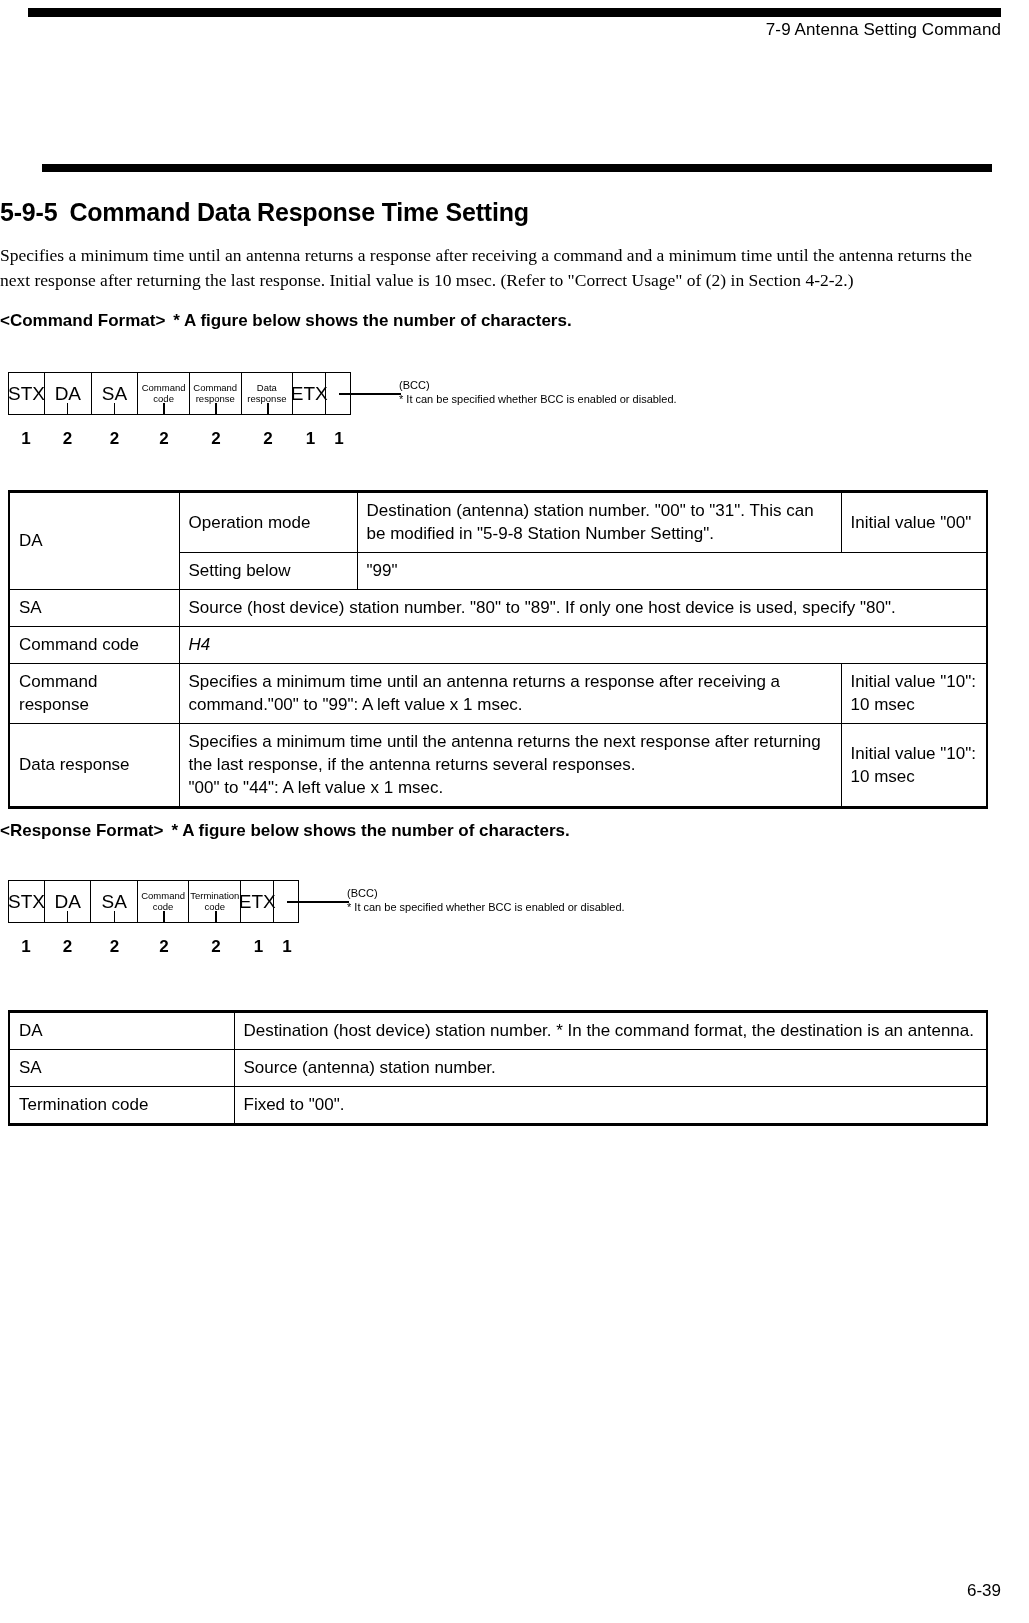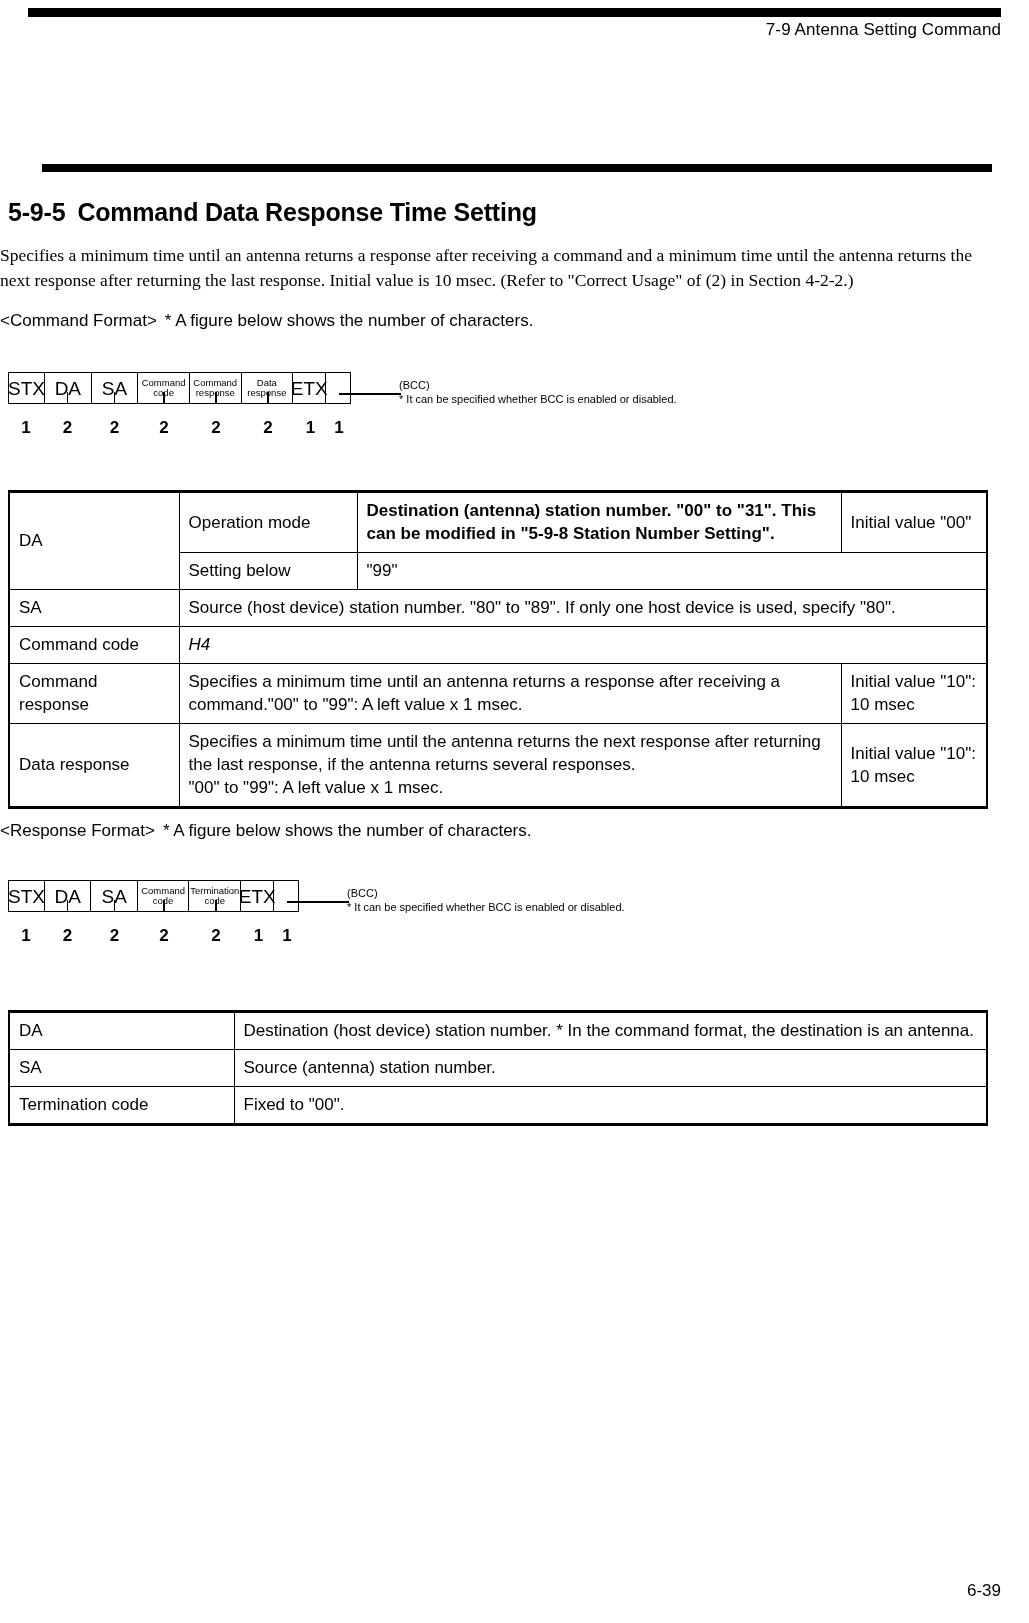--- a/index.html
+++ b/index.html
@@ -45,59 +45,58 @@
 
   
   .section-heading {
     position: absolute;
     left: 0px;
     top: 198px;
     width: 1000px;
     font-size: 25px;
     font-weight: bold;
     letter-spacing: -0.2px;
-    padding-left: 8px;
   }
   .section-heading .num { margin-right: 12px; }
 
   .intro {
     position: absolute;
     left: 0px;
     top: 243px;
     width: 995px;
     font-family: "Liberation Serif", serif;
     font-size: 17.5px;
     line-height: 25px;
     text-align: left;
   }
 
   
   .format-caption {
     position: absolute;
     font-size: 17px;
-    font-weight: normal;
+    font-weight: bold;
     white-space: nowrap;
     text-align: center;
   }
   .format-caption .lbl { margin-right: 8px; }
   #cmd-format-caption { left: 0px; top: 311px; }
   #resp-format-caption { left: 0px; top: 821px; }
 
   
   .frame-diagram {
     position: absolute;
   }
   #cmd-frame-diagram { left: 8px; top: 372px; }
   #resp-frame-diagram { left: 8px; top: 880px; }
 
   .frame-row {
     display: flex;
     align-items: stretch;
     border: 1.6px solid #000;
-    height: 32px;
+    height: 43px;
     box-sizing: border-box;
     width: max-content;
   }
   .frame-cell {
     border-right: 1.6px solid #000;
     box-sizing: border-box;
     display: flex;
     align-items: center;
     justify-content: center;
     text-align: center;
@@ -236,21 +235,21 @@
   <colgroup>
     <col style="width:170px">
     <col style="width:178px">
     <col style="width:484px">
     <col style="width:146px">
   </colgroup>
   <tbody>
       <tr>
         <td class="lft-thick top-thick" rowspan="2">DA</td>
         <td class=" top-thick">Operation mode</td>
-        <td class=" top-thick" style="white-space: pre-line; font-weight: bold;">Destination (antenna) station number.  "00" to "31".  This can be modified in "5-9-8 Station Number Setting".</td>
+        <td class=" top-thick" style="white-space: pre-line;">Destination (antenna) station number.  "00" to "31".  This can be modified in "5-9-8 Station Number Setting".</td>
         <td class="rgt-thick top-thick">Initial value "00"</td>
       </tr>
       <tr>
         <td class="">Setting below</td>
         <td class=" rgt-thick" colspan="2" style="white-space: pre-line;">"99"</td>
       </tr>
       <tr>
         <td class="lft-thick">SA</td>
         <td class=" rgt-thick" colspan="3" style="white-space: pre-line;">Source (host device) station number.   "80" to "89".  If only one host device is used, specify "80".</td>
       </tr>
@@ -259,21 +258,21 @@
         <td class=" rgt-thick" colspan="3" style="white-space: pre-line; font-style: italic;">H4</td>
       </tr>
       <tr>
         <td class="lft-thick">Command response</td>
         <td class="" colspan="2" style="white-space: pre-line;">Specifies a minimum time until an antenna returns a response after receiving a command."00" to "99": A left value x 1 msec.</td>
         <td class="rgt-thick">Initial value "10": 10 msec</td>
       </tr>
       <tr>
         <td class="lft-thick bot-thick">Data response</td>
         <td class=" bot-thick" colspan="2" style="white-space: pre-line;">Specifies a minimum time until the antenna returns the next response after returning the last response, if the antenna returns several responses.
-"00" to "99": A left value x 1 msec.</td>
+"00" to "44": A left value x 1 msec.</td>
         <td class="rgt-thick bot-thick">Initial value "10": 10 msec</td>
       </tr>
     </tbody>
 </table>
 
 <div class="format-caption" id="resp-format-caption">
   <span class="lbl">&lt;Response Format&gt;</span><span>* A figure below shows the number of characters.</span>
 </div>
 
 <div class="frame-diagram" id="resp-frame-diagram">

